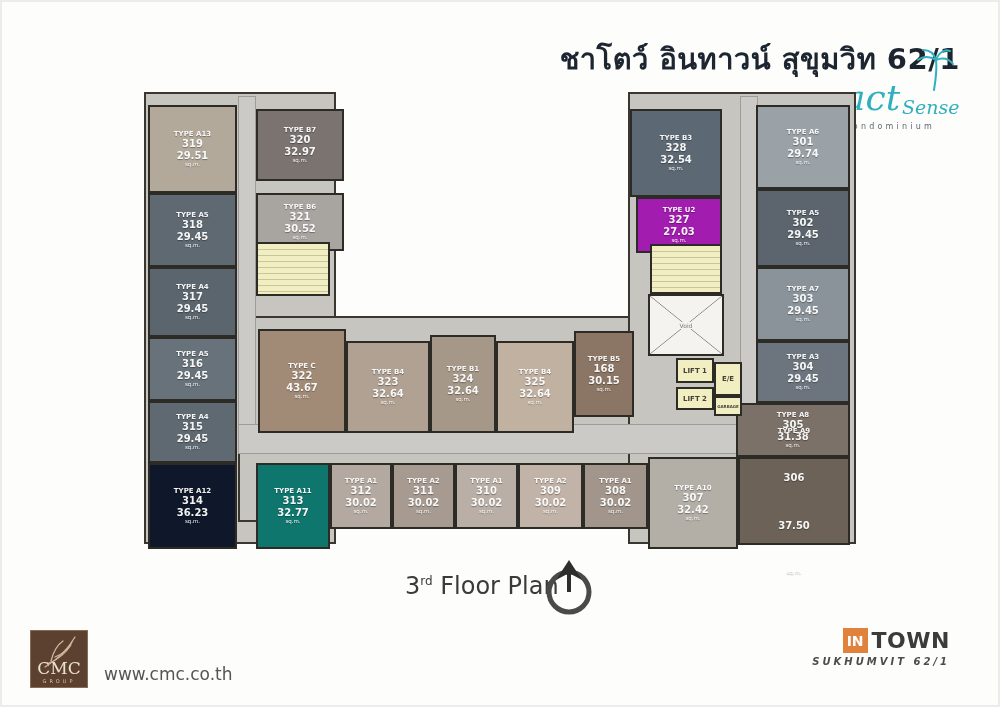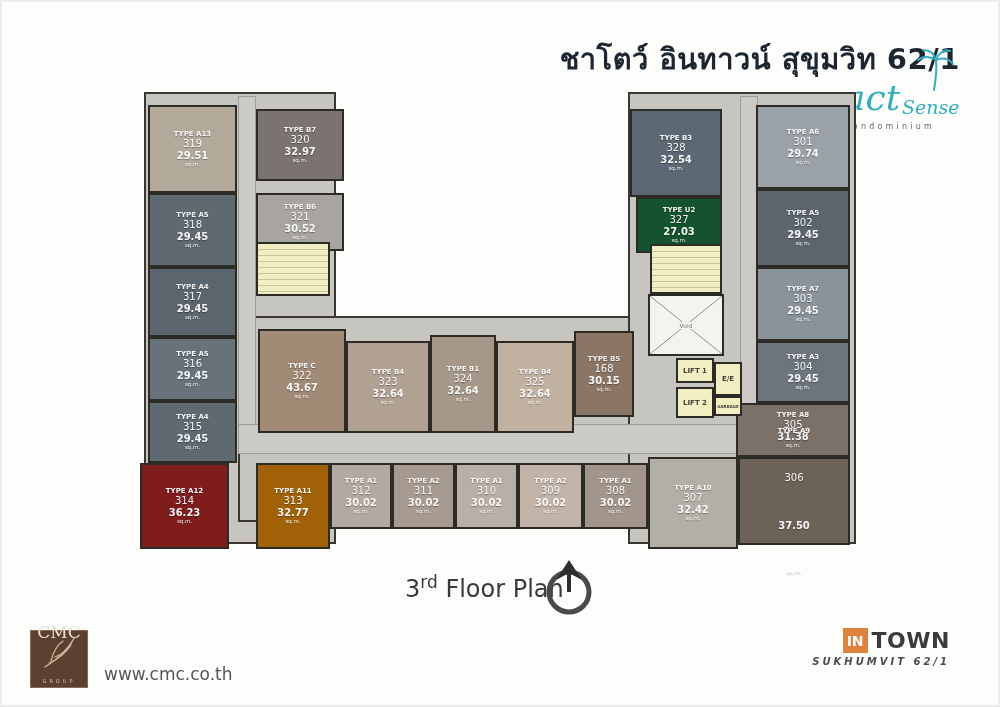--- a/index.html
+++ b/index.html
@@ -12,37 +12,37 @@
   .act-logo .act{position:absolute;left:0;top:22px;font-family:"DejaVu Serif",serif;font-style:italic;font-size:36px;line-height:1;}
   .act-logo .sense{position:absolute;left:58px;top:38px;font-family:"DejaVu Serif",serif;font-style:italic;font-size:19px;}
   .act-logo .condo{position:absolute;left:0;top:64px;font-size:8px;letter-spacing:3.2px;color:#5f6a70;}
   
   .slab{position:absolute;background:#c7c5bf;border:2px solid #39372f;box-sizing:border-box;}
   .corridor{position:absolute;background:#cbcac6;border:1px solid #9d9c96;box-sizing:border-box;}
   .unit{position:absolute;box-sizing:border-box;border:2px solid #2d2b26;display:flex;flex-direction:column;
         align-items:center;justify-content:center;text-align:center;color:rgba(255,255,255,.95);
         text-shadow:0 1px 1px rgba(0,0,0,.35);line-height:1.15;margin-top:9px;}
   .unit .u-type{font-size:7px;font-weight:bold;}
-  .unit .u-num{font-size:10px;font-weight:normal;}
+  .unit .u-num{font-size:10px;font-weight:bold;}
   .unit .u-area{font-size:10px;font-weight:bold;}
   .unit .u-sqm{font-size:5.5px;}
   .svc{position:absolute;box-sizing:border-box;border:2px solid #2d2b26;background:#f1eec2;
        display:flex;align-items:center;justify-content:center;font-size:7px;font-weight:bold;color:#44423a;text-align:center;}
   .stair{background:#f1eec2 repeating-linear-gradient(to bottom,transparent 0 5px,rgba(80,75,50,.25) 5px 6px);}
   .voidbox{position:absolute;box-sizing:border-box;border:2px solid #2d2b26;background:
      linear-gradient(to top right,transparent calc(50% - .7px),#8a8881 calc(50%),transparent calc(50% + .7px)),
      linear-gradient(to bottom right,transparent calc(50% - .7px),#8a8881 calc(50%),transparent calc(50% + .7px)),#f4f3ef;
      display:flex;align-items:center;justify-content:center;}
   .voidbox span{font-size:6px;color:#7c7a74;background:#f4f3ef;padding:0 2px;}
   
   .floor-label{position:absolute;left:405px;top:572px;font-size:24px;color:#3a3a3a;}
-  .floor-label sup{font-size:17px;}
+  .floor-label sup{font-size:12px;}
   .compass{position:absolute;left:541px;top:558px;}
   .cmc-logo{position:absolute;left:30px;top:630px;width:58px;height:58px;background:#5d4130;border:1px solid #8a6a52;
-            box-sizing:border-box;display:flex;flex-direction:column;align-items:center;justify-content:flex-end;padding-bottom:3px;gap:36px;}
+            box-sizing:border-box;display:flex;flex-direction:column;align-items:center;justify-content:flex-end;padding-bottom:3px;}
   .cmc-logo .cmc-word{font-family:"DejaVu Serif",serif;font-size:17px;color:#ece2d2;line-height:1;}
   .cmc-logo .cmc-group{font-size:5px;letter-spacing:3px;color:#d8c5ac;margin-top:1px;}
   .cmc-leaf{position:absolute;top:4px;left:10px;}
   .website{position:absolute;left:104px;top:664px;font-size:17px;color:#555;}
   .cit-logo{position:absolute;right:50px;top:628px;text-align:right;}
   .cit-row{display:flex;align-items:center;gap:4px;justify-content:flex-end;}
   .cit-word{font-size:22px;font-weight:bold;color:#3b3b3b;letter-spacing:.5px;}
   .cit-in{width:25px;height:25px;display:flex;align-items:center;justify-content:center;
           font-size:14px;font-weight:bold;color:#fff;}
   .cit-sub{margin-top:3px;font-size:10px;font-weight:bold;letter-spacing:3px;color:#4c4c4c;font-style:italic;}
@@ -142,27 +142,27 @@
         <span class="u-num">311</span>
         <span class="u-area">30.02</span>
         <span class="u-sqm">sq.m.</span>
       </div>
       <div class="unit" style="left: 330px; top: 454px; width: 62px; height: 66px; background: rgb(179, 169, 161);">
         <span class="u-type">TYPE A1</span>
         <span class="u-num">312</span>
         <span class="u-area">30.02</span>
         <span class="u-sqm">sq.m.</span>
       </div>
-      <div class="unit" style="left: 256px; top: 454px; width: 74px; height: 86px; background: #a16207;">
+      <div class="unit" style="left: 256px; top: 454px; width: 74px; height: 86px; background: #0f766e;">
         <span class="u-type">TYPE A11</span>
         <span class="u-num">313</span>
         <span class="u-area">32.77</span>
         <span class="u-sqm">sq.m.</span>
       </div>
-      <div class="unit" style="left: 140px; top: 454px; width: 89px; height: 86px; background: #7f1d1d; text-align: center;">
+      <div class="unit" style="left: 148px; top: 454px; width: 89px; height: 86px; background: #0f172a; text-align: center;">
         <span class="u-type">TYPE A12</span>
         <span class="u-num">314</span>
         <span class="u-area">36.23</span>
         <span class="u-sqm">sq.m.</span>
       </div>
       <div class="unit" style="left: 148px; top: 392px; width: 89px; height: 62px; background: rgb(94, 105, 114);">
         <span class="u-type">TYPE A4</span>
         <span class="u-num">315</span>
         <span class="u-area">29.45</span>
         <span class="u-sqm">sq.m.</span>
@@ -226,21 +226,21 @@
         <span class="u-num">325</span>
         <span class="u-area">32.64</span>
         <span class="u-sqm">sq.m.</span>
       </div>
       <div class="unit" style="left: 574px; top: 322px; width: 60px; height: 86px; background: rgb(139, 118, 102);">
         <span class="u-type">TYPE B5</span>
         <span class="u-num">168</span>
         <span class="u-area">30.15</span>
         <span class="u-sqm">sq.m.</span>
       </div>
-      <div class="unit" style="left: 636px; top: 188px; width: 86px; height: 56px; background: #14532d;">
+      <div class="unit" style="left: 636px; top: 188px; width: 86px; height: 56px; background: #a21caf;">
         <span class="u-type">TYPE U2</span>
         <span class="u-num">327</span>
         <span class="u-area">27.03</span>
         <span class="u-sqm">sq.m.</span>
       </div>
       <div class="unit" style="left: 630px; top: 100px; width: 92px; height: 88px; background: rgb(92, 104, 115);">
         <span class="u-type">TYPE B3</span>
         <span class="u-num">328</span>
         <span class="u-area">32.54</span>
         <span class="u-sqm">sq.m.</span>
@@ -251,21 +251,21 @@
   <div class="svc stair" style="left:650px;top:244px;width:72px;height:50px;"></div>
   <div class="voidbox" style="left:648px;top:294px;width:76px;height:62px;">
     <span>Void</span>
   </div>
   <div class="svc" style="left:676px;top:358px;width:38px;height:25px;">
     <span>LIFT 1</span>
   </div>
   <div class="svc" style="left:714px;top:362px;width:28px;height:34px;">
     <span>E/E</span>
   </div>
-  <div class="svc" style="left:676px;top:387px;width:38px;height:31px;">
+  <div class="svc" style="left:676px;top:387px;width:38px;height:23px;">
     <span>LIFT 2</span>
   </div>
   <div class="svc" style="left:714px;top:396px;width:28px;height:20px;font-size:4px;">
     <span>GARBAGE</span>
   </div>
 
   <div class="floor-label">
     <span>3</span><sup>rd</sup><span> Floor Plan</span>
   </div>
   <svg class="compass" width="56" height="60" viewBox="0 0 56 60">

